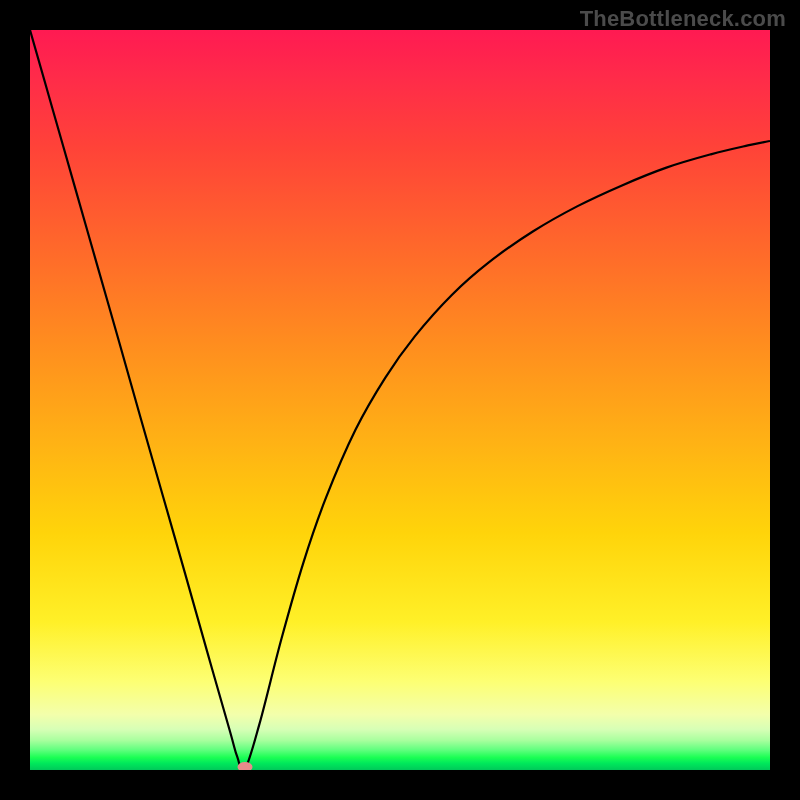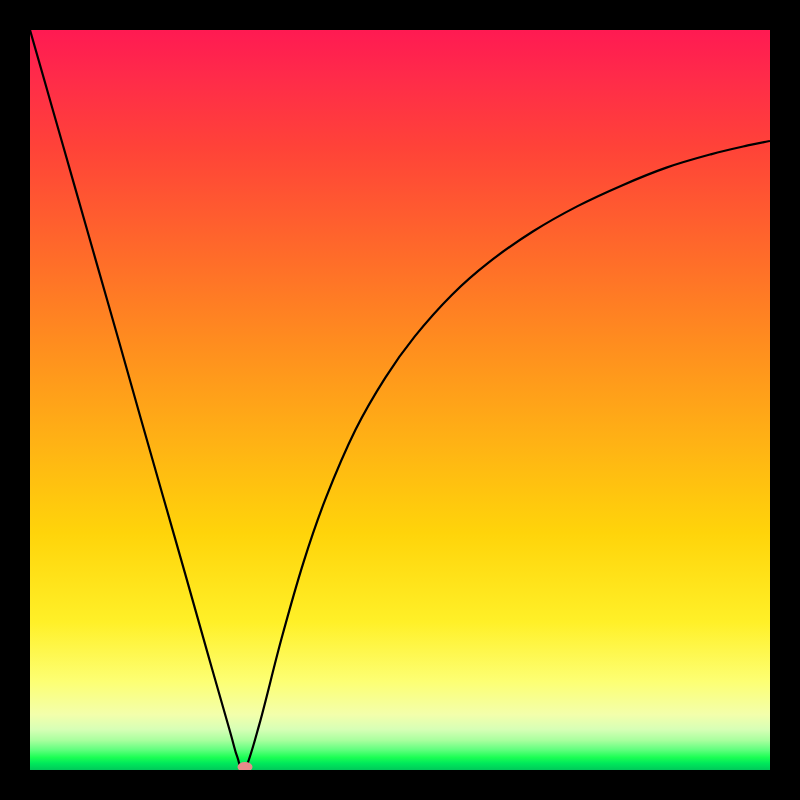--- a/index.html
+++ b/index.html
@@ -73,20 +73,21 @@
     background: #e88b8b;
     border-radius: 50%;
     transform: translate(-50%, -50%);
     z-index: 5;
   }
 </style>
 </head>
 <body>
 
 <div class="frame">
+  <div class="watermark">TheBottleneck.com</div>
 
   <div class="plot-area">
     <div class="gradient"></div>
 
     <svg class="curve" viewBox="0 0 740 740" preserveAspectRatio="none">
       <path id="curve-path" d="M 0 0 C 3.9959999999999996 13.985999999999986 14.208 49.72799999999994 22.2 77.69999999999993 C 30.192 105.67199999999993 36.408 127.42799999999997 44.4 155.39999999999998 C 52.391999999999996 183.37199999999999 58.608 205.12799999999996 66.6 233.09999999999997 C 74.592 261.07199999999995 80.80799999999999 282.6948 88.8 310.8 C 96.792 338.90520000000004 103.008 361.13480000000004 111 389.24 C 118.992 417.3452 125.20799999999998 438.968 133.2 466.94 C 141.19199999999998 494.912 147.40800000000002 516.5348 155.4 544.64 C 163.392 572.7452 169.608 594.9748000000001 177.6 623.08 C 185.59199999999998 651.1852 194.472 682.132 199.8 700.78 C 205.12800000000001 719.428 204.53600000000003 719.6203999999999 207.20000000000002 726.68 C 209.864 733.7396 210.60399999999998 745.8608 214.6 740 C 218.596 734.1392 222.74 717.8296 229.4 694.12 C 236.06 670.4104 243.60800000000003 637.584 251.60000000000002 608.28 C 259.59200000000004 578.976 265.808 556.628 273.8 531.32 C 281.79200000000003 506.01200000000006 286.676 491.38960000000003 296 467.68 C 305.324 443.9704 314.944 421.17839999999995 325.6 399.59999999999997 C 336.25600000000003 378.0216 344.544 364.5831999999999 355.2 347.79999999999995 C 365.856 331.0168 372.812 321.2784 384.8 306.36 C 396.788 291.44160000000005 408.47999999999996 278.24 421.79999999999995 264.92 C 435.11999999999995 251.60000000000002 444.148 243.81520000000003 458.8 232.36 C 473.452 220.9048 487.21600000000007 211.40319999999997 503.20000000000005 201.27999999999997 C 519.1840000000001 191.15679999999998 531.616 184.3784 547.6 176.12 C 563.5840000000001 167.8616 576.016 162.32639999999998 592 155.39999999999998 C 607.984 148.47359999999998 620.4159999999999 143.2344 636.4 137.64 C 652.384 132.04559999999998 666.148 128.31599999999995 680.8000000000001 124.31999999999994 C 695.4520000000001 120.32399999999993 707.144 117.83759999999992 717.8 115.43999999999994 C 728.4559999999999 113.04239999999996 736.004 111.79919999999998 740 111" fill="none" stroke="#000" stroke-width="2.2"></path>
     </svg>
 
     <div class="dot" id="marker-dot" style="left: 214.6px; top: 737px;"></div>
   </div>

